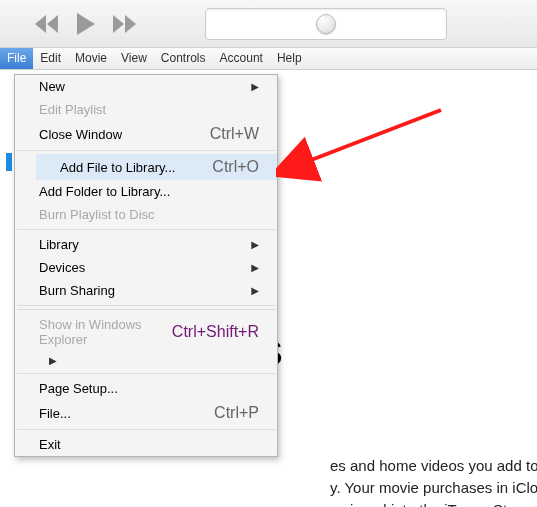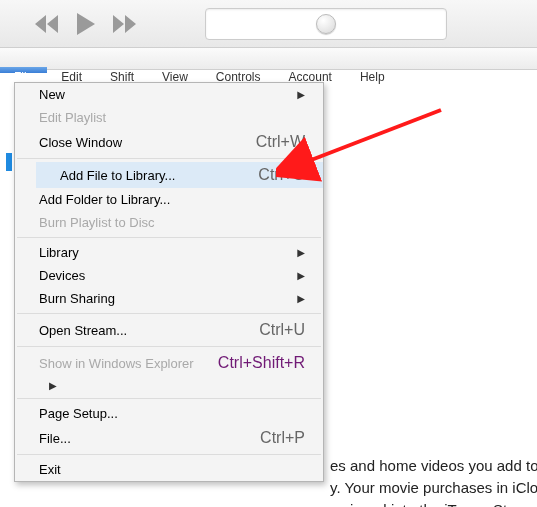--- a/index.html
+++ b/index.html
@@ -36,34 +36,33 @@
 
   .menubar {
     height: 22px;
     background: linear-gradient(#fbfbfb, #ececec);
     border-bottom: 1px solid #cfcfcf;
     display: flex;
     font-size: 12px;
     color: #333;
   }
   .menu-item {
-    padding: 3px 14px;
+    padding: 3px 7px;
     cursor: default;
-    margin-top: 19px;
   }
   .menu-item.active {
     background: linear-gradient(#6aa6e8, #3a7ed6);
     color: #fff;
   }
 
   .dropdown {
     position: absolute;
     left: 14px;
-    top: 82px;
-    width: 310px;
+    top: 74px;
+    width: 264px;
     background: #f4f4f4;
     border: 1px solid #b5b5b5;
     box-shadow: 2px 3px 6px rgba(0,0,0,.25);
     font-size: 13px;
     color: #000;
   }
   .dd-item {
     display: flex;
     justify-content: space-between;
     align-items: center;
@@ -140,21 +139,21 @@
     </span>
   </div>
   <div class="lcd">
     <div class="knob"></div>
   </div>
 </div>
 
 <div class="menubar" id="menubar">
     <div class="menu-item active">File</div>
     <div class="menu-item">Edit</div>
-    <div class="menu-item">Shift</div>
+    <div class="menu-item">Movie</div>
     <div class="menu-item">View</div>
     <div class="menu-item">Controls</div>
     <div class="menu-item">Account</div>
     <div class="menu-item">Help</div>
   </div>
 
 <div class="blue-strip"></div>
 
 <div class="content">
   <div class="movies-title">ovies</div>
@@ -211,26 +210,20 @@
         <span class="arrow">▶</span>
       </span>
     </div>
     <div class="dd-item" data-disabled="false">
       <span>Burn Sharing</span>
       <span class="rhs">
         <span class="arrow">▶</span>
       </span>
     </div>
     <div class="dd-sep"></div>
-    <div class="dd-item" data-disabled="false">
-      <span>Open Stream...</span>
-      <span class="rhs">
-        <span class="shortcut">Ctrl+U</span>
-      </span>
-    </div>
     <div class="dd-sep"></div>
     <div class="dd-item" data-disabled="true">
       <span>Show in Windows Explorer</span>
       <span class="rhs">
         <span class="shortcut">Ctrl+Shift+R</span>
       </span>
     </div>
     <div class="dd-item" data-disabled="false">
       <span class="rhs">
         <span class="arrow">▶</span>

